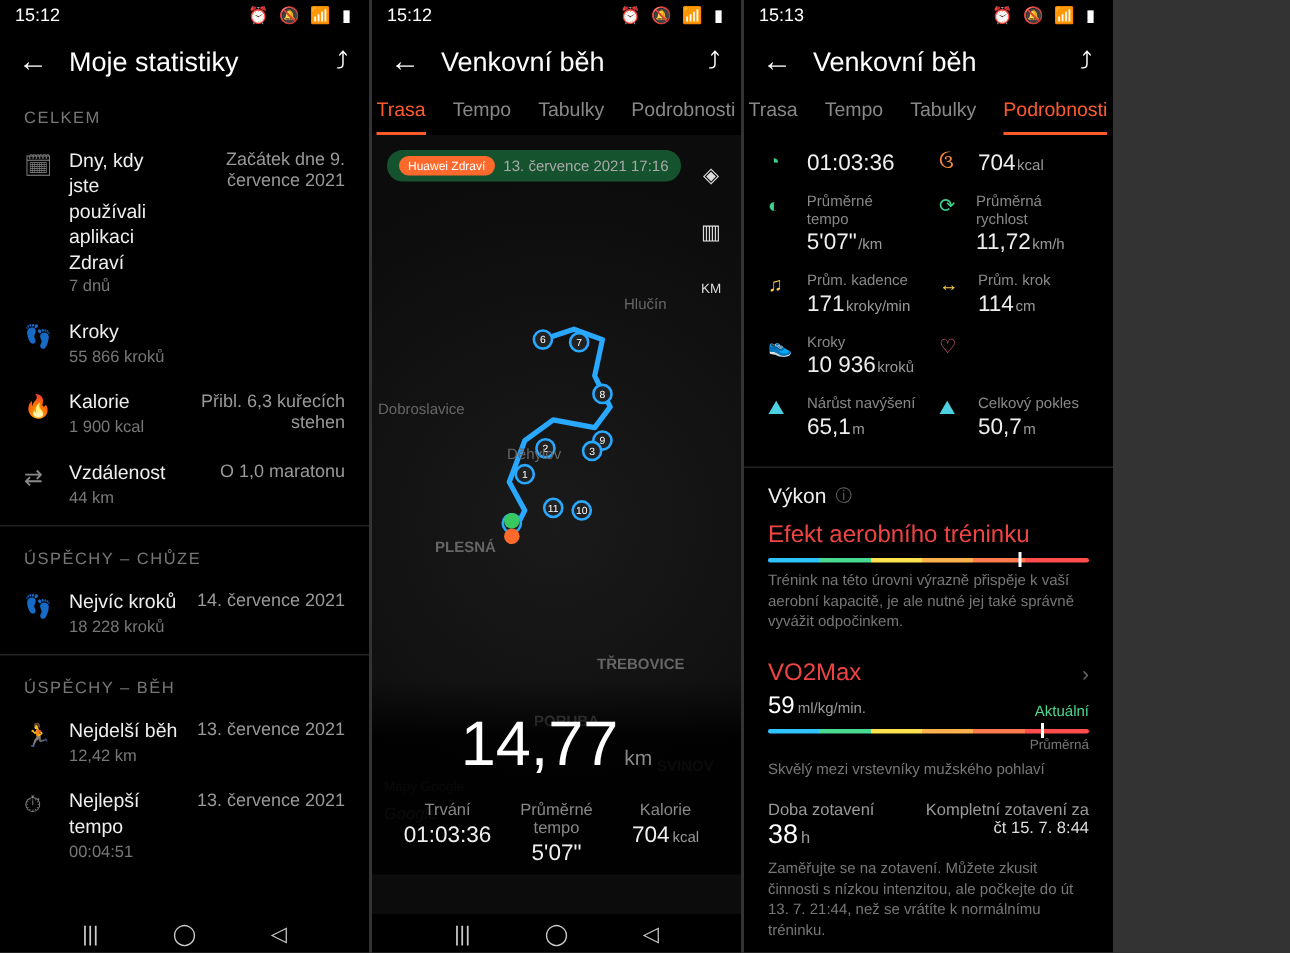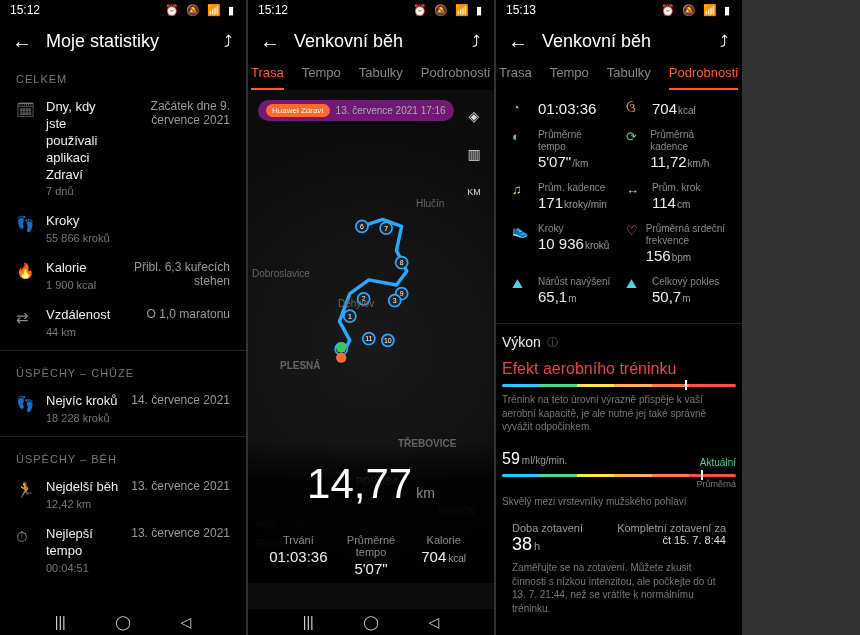--- a/index.html
+++ b/index.html
@@ -50,34 +50,34 @@
   
   .tabs { display:flex; gap:18px; padding: 4px 16px 0 3px; font-size:13px; }
   .tab { color:#888; padding-bottom:8px; }
   .tab.active { color:#ff5a2c; border-bottom:2px solid #ff5a2c; }
   .mapwrap { flex:1; position:relative; background:#151515; margin:0; overflow:hidden; }
   .mapwrap::after{ content:""; position:absolute; inset:0; background:radial-gradient(circle at 50% 50%, #1a1a1a 0, #0c0c0c 80%); z-index:0;}
   .mapwrap svg { position:absolute; inset:0; z-index:1; }
   .maplabel { position:absolute; color:#666; font-size:10px; z-index:2; }
   .pill {
     position:absolute; top:10px; left:10px; z-index:3;
-    background:#701a75; color:#aaa; font-size:10px; padding:4px 8px; border-radius:12px;
-    display:flex; align-items:center; gap:6px;
+    background:#14532d; color:#aaa; font-size:10px; padding:4px 8px; border-radius:12px;
+    display:flex; align-items:flex-end; gap:6px;
   }
   .pill .badge { background:#ff6a2c; color:#fff; font-size:8px; padding:2px 6px; border-radius:8px; }
   .mapbtns { position:absolute; right:8px; top:14px; z-index:3; display:flex; flex-direction:column; gap:14px; font-size:14px; color:#ddd; align-items:center;}
   .mapbtns div{ width:24px; height:24px; display:flex; align-items:center; justify-content:center;}
   .bottomstats {
     position:absolute; left:0; right:0; bottom:26px; z-index:3;
     background:linear-gradient(to top, rgba(0,0,0,.9) 70%, rgba(0,0,0,0));
     padding: 18px 14px 6px 14px;
   }
   .bottomstats .dist { text-align:center; color:#fff; font-size:42px; font-weight:300; }
   .bottomstats .dist .unit { font-size:14px; color:#888; margin-left:4px;}
-  .statrow { display:flex; justify-content:space-between; margin-top:26px; }
+  .statrow { display:flex; justify-content:space-between; margin-top:14px; }
   .statrow .cell { text-align:center; flex:1; }
   .statrow .lbl { color:#888; font-size:11px; }
   .statrow .val { color:#eee; font-size:15px; margin-top:2px;}
   .statrow .val .u { font-size:10px; color:#999; margin-left:2px;}
   .credit { position:absolute; left:8px; bottom:80px; color:#555; font-size:9px; z-index:3;}
   .google { position:absolute; left:8px; bottom:60px; color:#666; font-size:11px; z-index:3; font-style:italic; }
 
   .navbar {
     height:26px; display:flex; justify-content:space-around; align-items:center;
     font-size:14px; color:#ccc; padding:0 30px; background:#000;
@@ -86,21 +86,21 @@
   
   .grid {
     display:grid; grid-template-columns:1fr 1fr; gap:4px 14px; padding: 6px 16px 10px 16px;
   }
   .gcell { display:flex; gap:8px; align-items:flex-start; padding:4px 0; }
   .gcell .gicon { width:18px; font-size:13px; }
   .gcell .glbl { color:#888; font-size:10px; line-height:1.2; }
   .gcell .gval { color:#eee; font-size:15px; }
   .gcell .gval .gu { font-size:10px; color:#999; margin-left:1px;}
   .c-or{ color:#ff8a3c;} .c-gr{ color:#3fd48c;} .c-ye{ color:#ffcc4d;} .c-bl{ color:#55a8ff;} .c-pk{ color:#ff6f9f;} .c-cy{ color:#4dd0e1;}
-  .p3sec { padding: 6px 6px; }
+  .p3sec { padding: 6px 16px; }
   .p3sec h4 { color:#eee; font-size:14px; font-weight:400; display:flex; align-items:center; gap:6px;}
   .p3sec .lbl2 { color:#ef4444; font-size:16px; margin-top:10px;}
   .p3sec .val2 { color:#fff; font-size:20px; margin-top:2px;}
   .spectrum { height:3px; background:linear-gradient(to right,#2ec4ff 0 16%,#49d990 16% 32%,#ffe24d 32% 48%,#ffb14d 48% 64%,#ff7a4d 64% 80%,#ff4d4d 80% 100%); border-radius:2px; margin-top:6px; position:relative;}
   .spectrum .mk{ position:absolute; width:2px; height:10px; background:#fff; top:-4px;}
   .tiny { color:#777; font-size:10px; line-height:1.35; margin-top:6px;}
   .recov { display:flex; justify-content:space-between; align-items:flex-start; padding: 0 16px; margin-top:8px;}
   .recov .rv { color:#fff; font-size:18px;}
   .recov .rlbl { color:#999; font-size:11px;}
   .recov .rr { text-align:right; color:#999; font-size:11px;}
@@ -242,21 +242,21 @@
           <text x="162" y="293" fill="#fff" stroke="none">10</text>
         <circle cx="108" cy="300" r="7"></circle>
           <text x="108" y="303" fill="#fff" stroke="none">12</text>
       </g>
       <circle cx="108" cy="310" r="6" fill="#ff6a2c"></circle>
       <circle cx="108" cy="298" r="6" fill="#37c95f"></circle>
     </svg>
     <div class="maplabel" style="top:108px; left:168px">Hlučín</div>
     <div class="maplabel" style="top:178px; left:4px">Dobroslavice</div>
     <div class="maplabel" style="top:208px; left:90px">Děhylov</div>
-    <div class="maplabel" style="top:270px; left:32px; font-weight:bold">PLESNÁ</div>
+    <div class="maplabel" style="top:270px; left:42px; font-weight:bold">PLESNÁ</div>
     <div class="maplabel" style="top:348px; left:150px; font-weight:bold">TŘEBOVICE</div>
     <div class="maplabel" style="top:386px; left:108px; font-weight:bold">PORUBA</div>
     <div class="maplabel" style="top:416px; left:190px; font-weight:bold">SVINOV</div>
     <div class="credit">Mapy Google</div>
     <div class="google">Google</div>
 
     <div class="bottomstats">
       <div class="dist">
         <span>14,77</span><span class="unit">km</span>
       </div>
@@ -316,21 +316,21 @@
     <div class="gcell">
         <div class="gicon c-gr">◐</div>
         <div>
           <div class="glbl">Průměrné tempo</div>
           <div class="gval"><span>5'07"</span><span class="gu">/km</span></div>
         </div>
       </div>
     <div class="gcell">
         <div class="gicon c-gr">⟳</div>
         <div>
-          <div class="glbl">Průměrná kadence</div>
+          <div class="glbl">Průměrná rychlost</div>
           <div class="gval"><span>11,72</span><span class="gu">km/h</span></div>
         </div>
       </div>
     <div class="gcell">
         <div class="gicon c-ye">♫</div>
         <div>
           <div class="glbl">Prům. kadence</div>
           <div class="gval"><span>171</span><span class="gu">kroky/min</span></div>
         </div>
       </div>
@@ -343,24 +343,20 @@
       </div>
     <div class="gcell">
         <div class="gicon c-bl">👟</div>
         <div>
           <div class="glbl">Kroky</div>
           <div class="gval"><span>10 936</span><span class="gu">kroků</span></div>
         </div>
       </div>
     <div class="gcell">
         <div class="gicon c-pk">♡</div>
-        <div>
-          <div class="glbl">Průměrná srdeční frekvence</div>
-          <div class="gval"><span>156</span><span class="gu">bpm</span></div>
-        </div>
       </div>
     <div class="gcell">
         <div class="gicon c-cy">⛰</div>
         <div>
           <div class="glbl">Nárůst navýšení</div>
           <div class="gval"><span>65,1</span><span class="gu">m</span></div>
         </div>
       </div>
     <div class="gcell">
         <div class="gicon c-cy">⛰</div>
@@ -378,20 +374,24 @@
         <span style="color:#666;font-size:11px">ⓘ</span>
       </h4>
     <div class="lbl2">Efekt aerobního tréninku</div>
     <div class="spectrum">
         <div class="mk" style="left:78%"></div>
       </div>
     <div class="tiny">Trénink na této úrovni výrazně přispěje k vaší aerobní kapacitě, je ale nutné jej také správně vyvážit odpočinkem.</div>
   </div>
 
   <div class="p3sec">
+    <div class="vo2row">
+      <div class="lbl2" style="margin:0">VO2Max</div>
+      <div class="chev">›</div>
+    </div>
     <div style="display:flex; justify-content:space-between; align-items:flex-end; margin-top:4px;">
       <div style="color:#fff;font-size:16px"><span>59</span><span style="font-size:10px;color:#999;margin-left:2px">ml/kg/min.</span></div>
       <div style="color:#49d990;font-size:10px">Aktuální</div>
     </div>
     <div class="spectrum">
         <div class="mk" style="left:85%"></div>
       </div>
     <div style="text-align:right;color:#777;font-size:9px;margin-top:2px">Průměrná</div>
     <div class="tiny">Skvělý mezi vrstevníky mužského pohlaví</div>
   </div>

